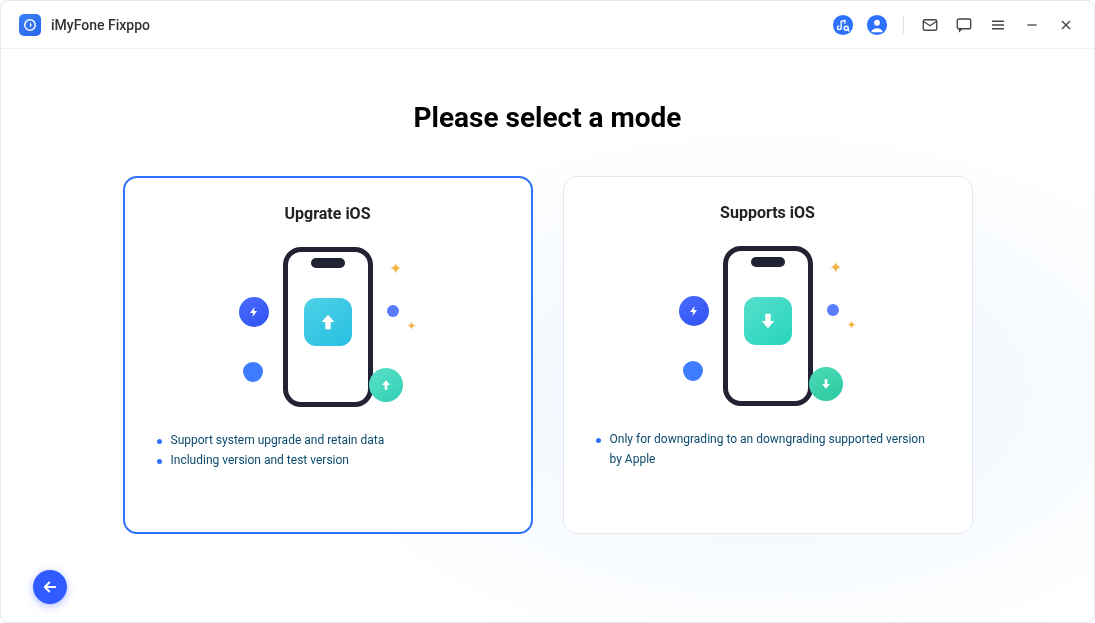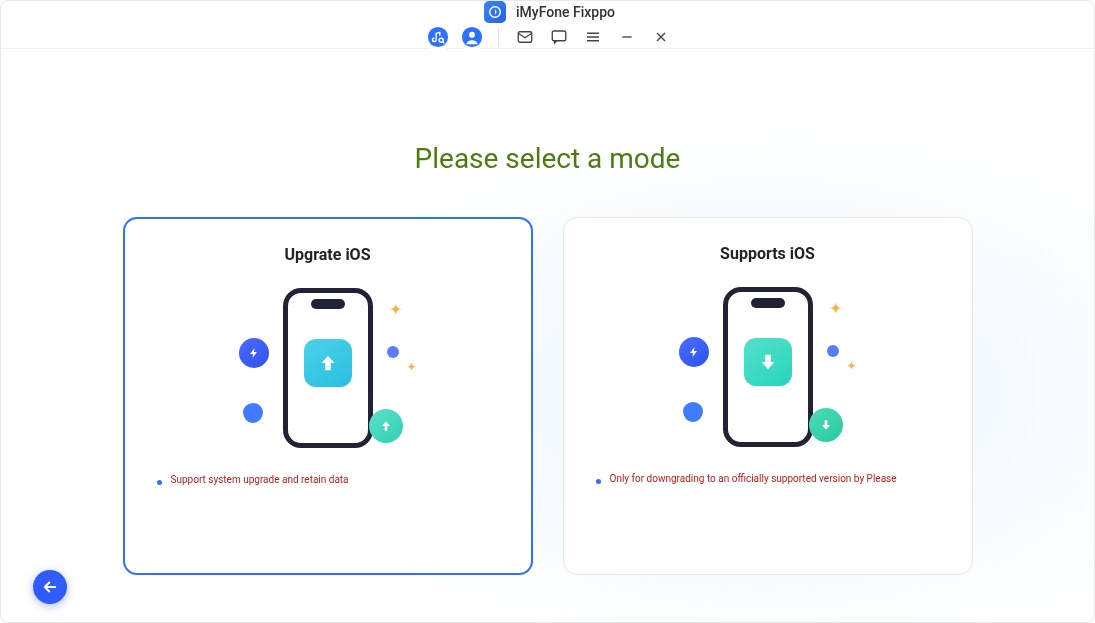--- a/index.html
+++ b/index.html
@@ -20,21 +20,20 @@
       display: flex;
       flex-direction: column;
     }
     .titlebar {
       height: 48px;
       display: flex;
       align-items: center;
       justify-content: space-between;
       padding: 0 14px 0 18px;
       border-bottom: 1px solid #f0f0f0;
-      flex-direction: column;
     }
     .titlebar-left {
       display: flex;
       align-items: center;
       gap: 10px;
     }
     .app-logo {
       width: 22px;
       height: 22px;
       background: linear-gradient(135deg, #3b82f6, #2563eb);
@@ -81,26 +80,25 @@
       padding-top: 52px;
     }
     .bg-wash {
       position: absolute;
       inset: 0;
       background: radial-gradient(ellipse 700px 400px at 70% 60%, rgba(200,225,255,0.35), transparent 70%);
       pointer-events: none;
     }
     .page-title {
       font-size: 28px;
-      font-weight: 400;
-      color: #4d7c0f;
+      font-weight: 700;
+      color: #000000;
       margin-bottom: 42px;
       position: relative;
       z-index: 1;
-      margin-top: 41px;
     }
     .cards {
       display: flex;
       gap: 30px;
       position: relative;
       z-index: 1;
     }
     .card {
       width: 410px;
       height: 358px;
@@ -221,22 +219,22 @@
       border-radius: 50%;
     }
     .spark1 { position: absolute; right: 20px; top: 18px; color: #f5b44a; font-size: 16px; }
     .spark2 { position: absolute; right: 6px; top: 78px; color: #f5b44a; font-size: 12px; }
     .card-bullets {
       list-style: none;
       width: 100%;
       padding: 0 4px;
     }
     .card-bullets li {
-      font-size: 10px;
-      color: #b91c1c;
+      font-size: 12px;
+      color: #0c4a6e;
       line-height: 1.7;
       padding-left: 14px;
       position: relative;
     }
     .card-bullets li::before {
       content: "";
       position: absolute;
       left: 0;
       top: 9px;
       width: 5px;
@@ -348,20 +346,21 @@
               </svg>
           </div>
           <div class="corner-arrow up">
             <svg width="16" height="16" viewBox="0 0 24 24" fill="#fff">
                 <path d="M12 5l6 7h-4v7h-4v-7H6z"></path>
               </svg>
           </div>
         </div>
         <ul class="card-bullets">
           <li>Support system upgrade and retain data</li>
+          <li>Including version and test version</li>
         </ul>
       </div>
 
       <div class="card">
         <div class="card-title">Supports iOS</div>
         <div class="card-illustration">
           <div class="blob"></div>
           <div class="phone"></div>
           <div class="bolt">
             <svg width="12" height="12" viewBox="0 0 24 24" fill="#fff">
@@ -377,21 +376,21 @@
                 <path d="M12 20l7-8h-4V4h-6v8H5z"></path>
               </svg>
           </div>
           <div class="corner-arrow down">
             <svg width="16" height="16" viewBox="0 0 24 24" fill="#fff">
                 <path d="M12 19l6-7h-4V5h-4v7H6z"></path>
               </svg>
           </div>
         </div>
         <ul class="card-bullets">
-          <li>Only for downgrading to an officially supported version by Please</li>
+          <li>Only for downgrading to an downgrading supported version by Apple</li>
         </ul>
       </div>
 
     </div>
 
     <div class="back-btn">
       <svg width="18" height="18" viewBox="0 0 24 24" fill="none" stroke="#fff" stroke-width="2.5" stroke-linecap="round" stroke-linejoin="round">
           <path d="M19 12H5M11 18l-6-6 6-6"></path>
         </svg>
     </div>

